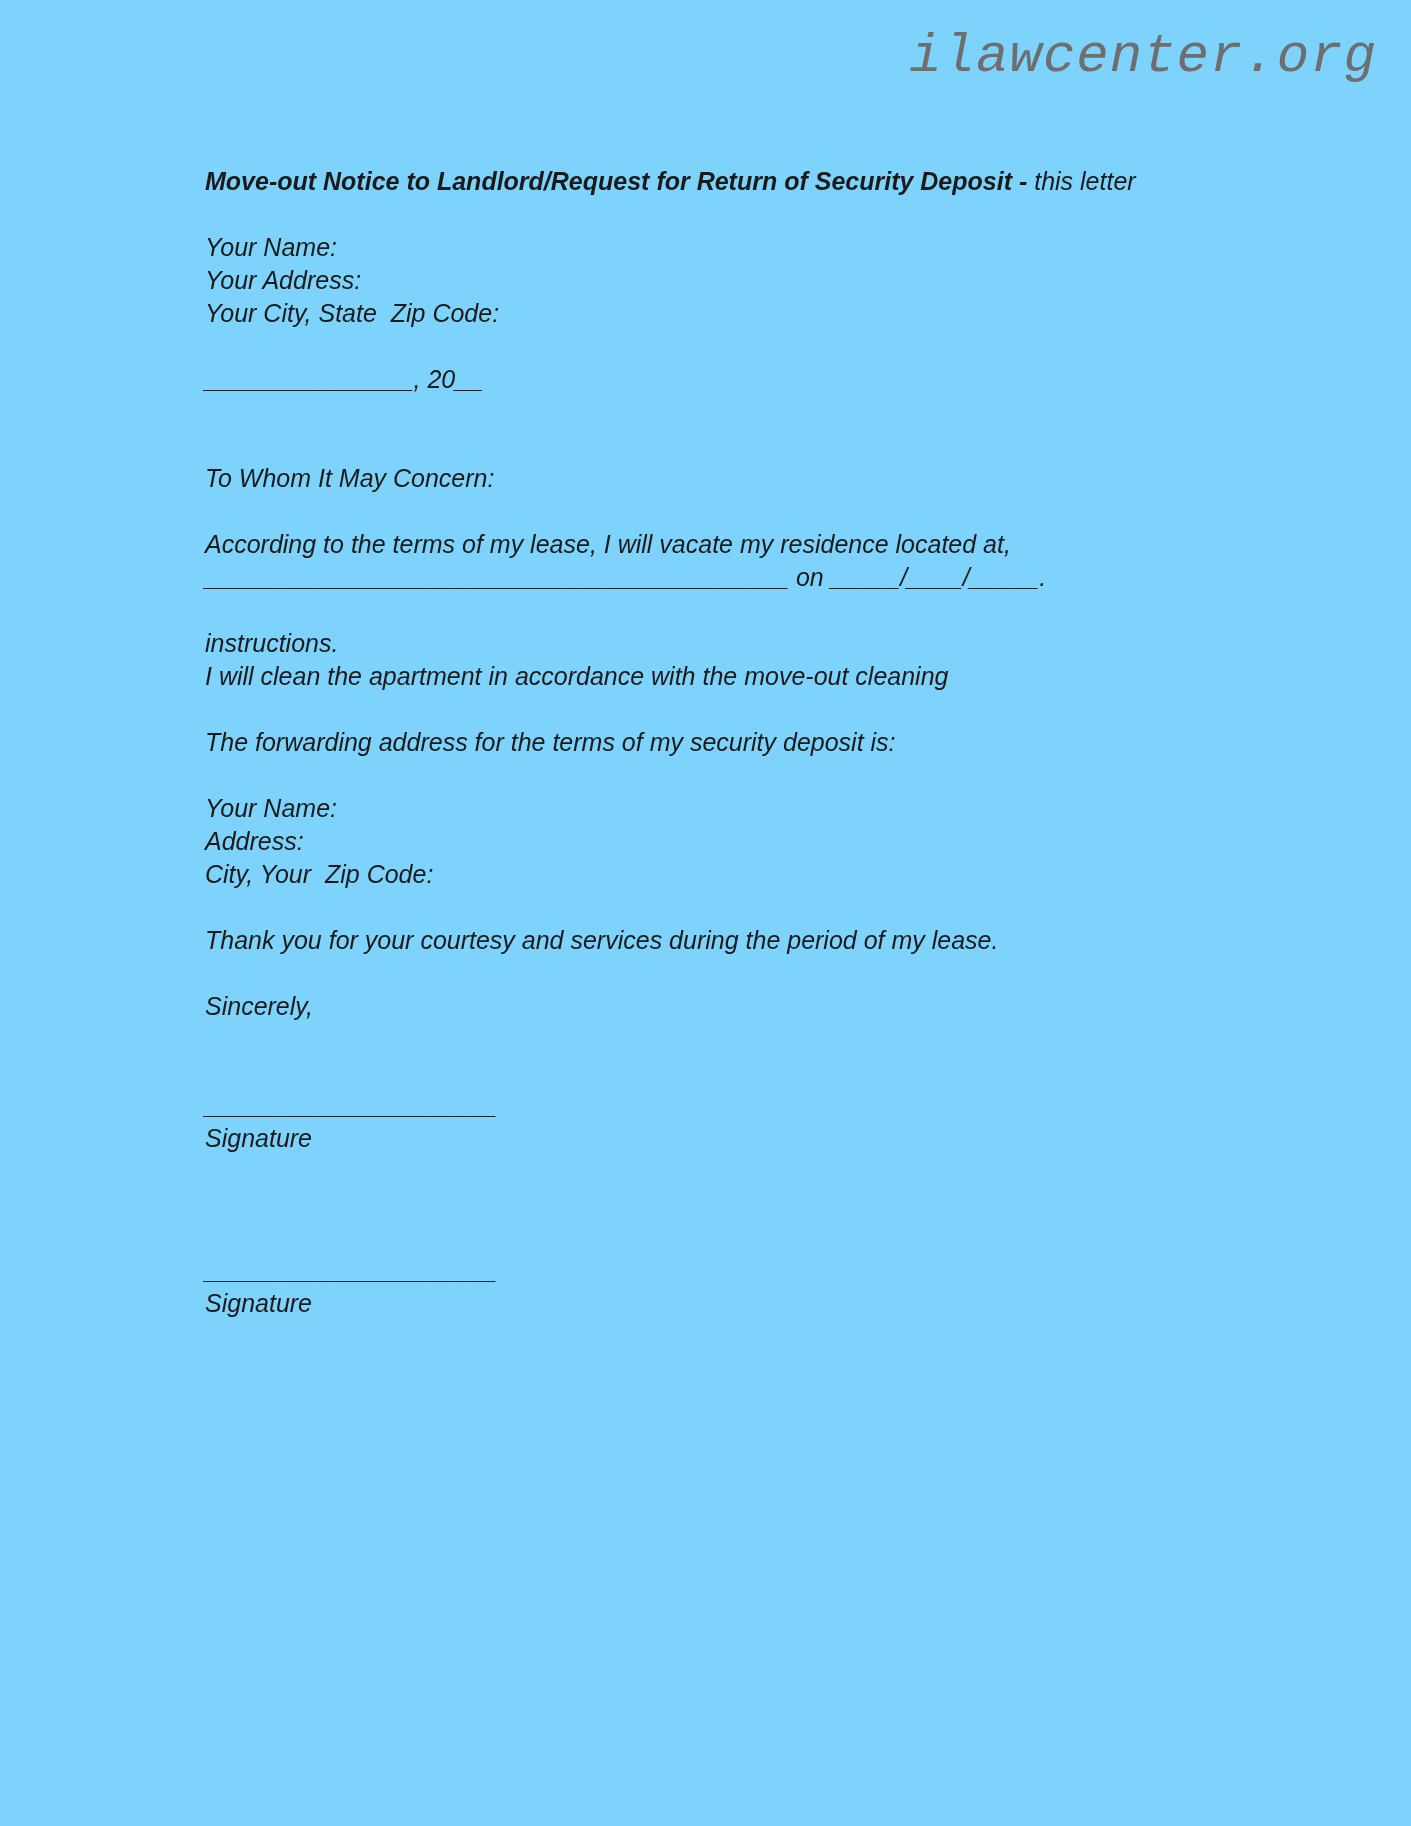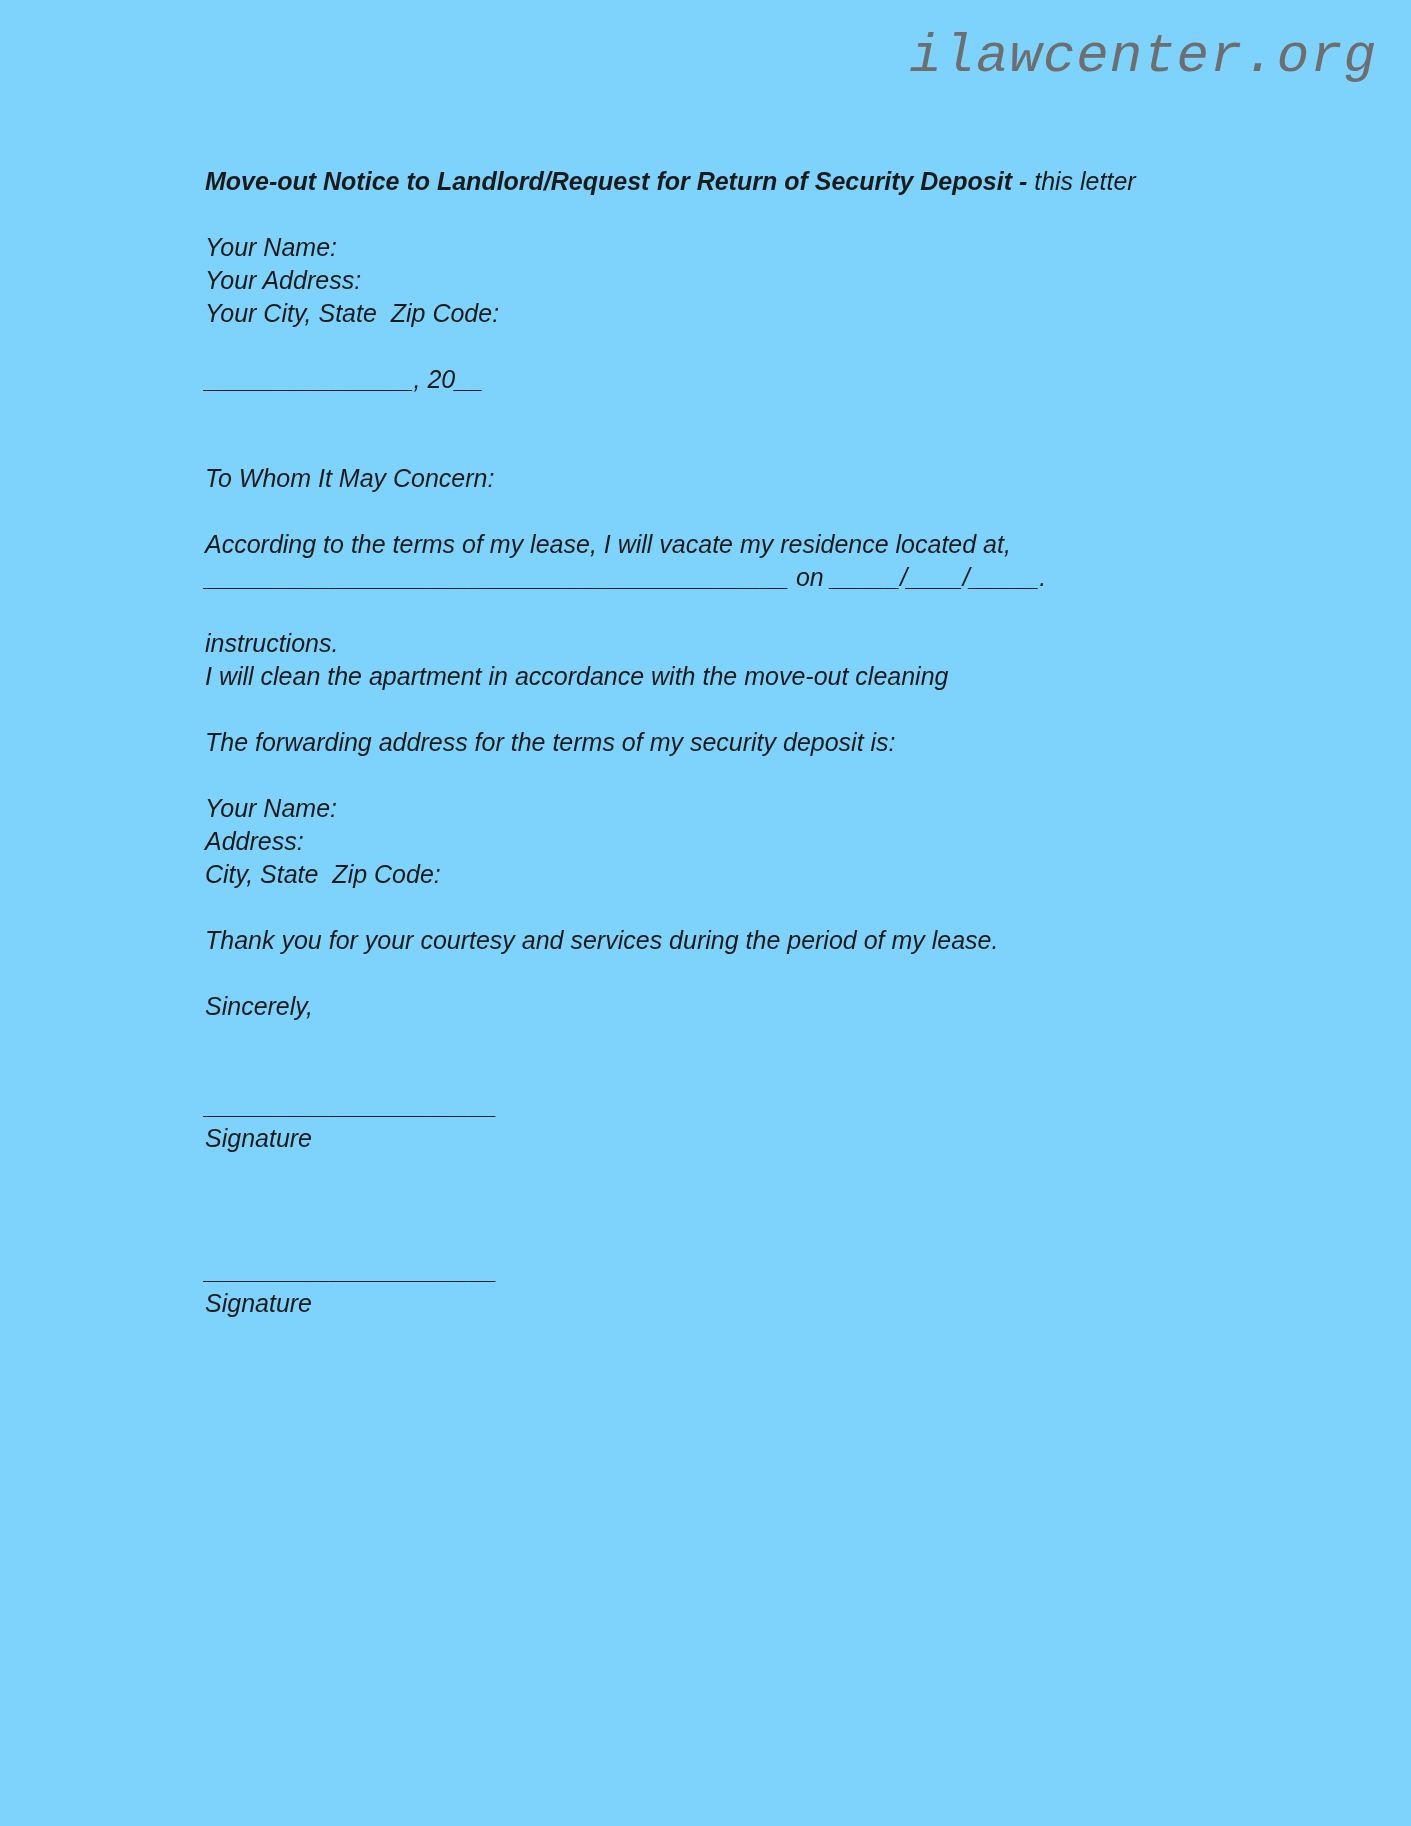--- a/index.html
+++ b/index.html
@@ -90,21 +90,21 @@
     <div class="line">I will clean the apartment in accordance with the move-out cleaning</div>
 
     <div class="gap"></div>
 
     <div class="line">The forwarding address for the terms of my security deposit is:</div>
 
     <div class="gap"></div>
 
     <div class="line">Your Name:</div>
     <div class="line">Address:</div>
-    <div class="line">City, State  Zip Code:</div>
+    <div class="line">City, Your  Zip Code:</div>
 
     <div class="gap"></div>
 
     <div class="line">Thank you for your courtesy and services during the period of my lease.</div>
 
     <div class="gap"></div>
 
     <div class="line">Sincerely,</div>
 
     <div class="gap2"></div>

